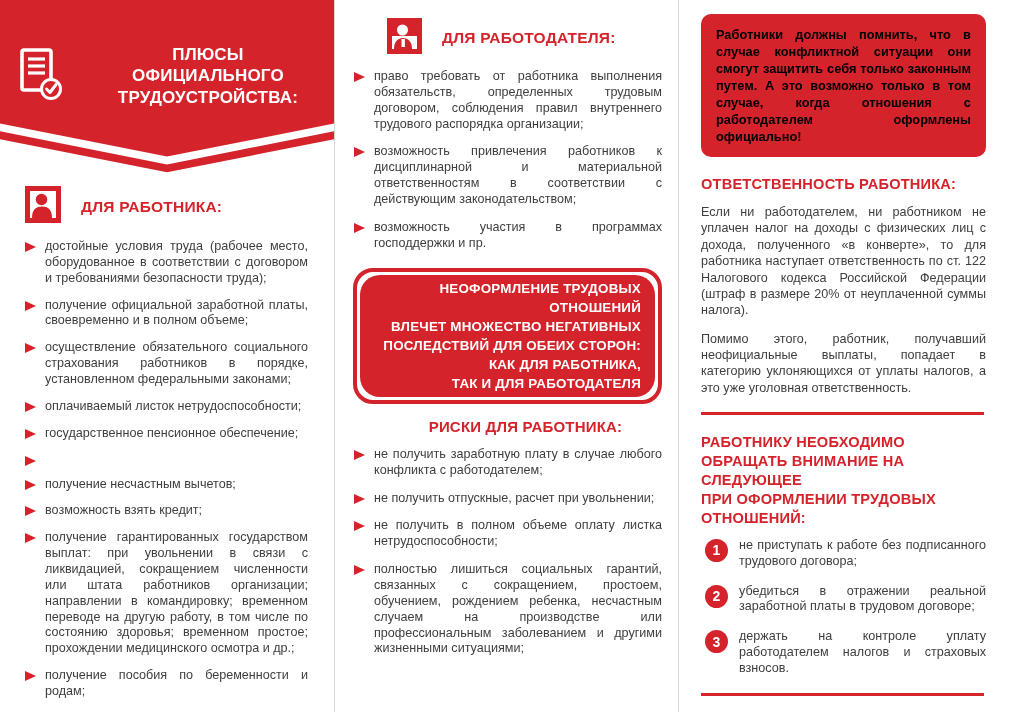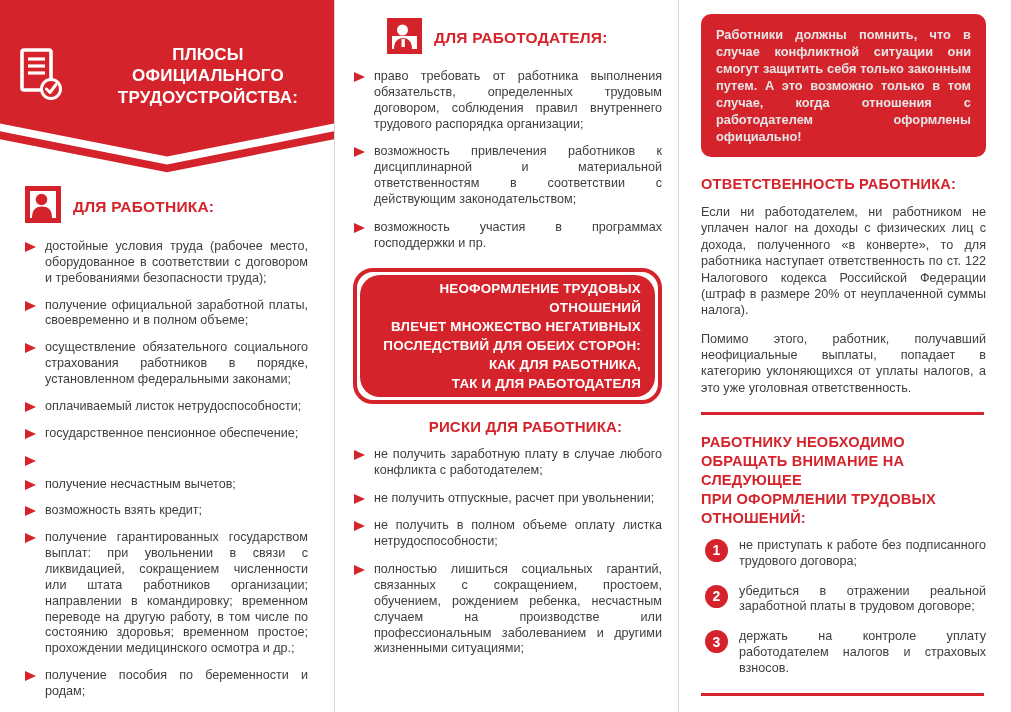--- a/index.html
+++ b/index.html
@@ -36,21 +36,21 @@
     position:absolute; left:0; right:0; top:0; height:152px;
     display:flex; align-items:center; justify-content:center; gap:32px;
     padding:0 14px 0 18px;
   }
   .banner-title {
     color:#fff; font-weight:bold; font-size:17px; line-height:1.25;
     text-align:center; letter-spacing:.2px;
   }
 
   
-  .sec-head { display:flex; align-items:center; gap:12px; margin:0 0 12px 25px; }
+  .sec-head { display:flex; align-items:center; gap:20px; margin:0 0 12px 25px; }
   .sec-head .ttl { color:var(--red); font-weight:bold; font-size:15.5px; letter-spacing:.2px; }
 
   
   ul.blist { list-style:none; }
   ul.blist li { display:flex; margin-bottom:12px; }
   .tri {
     flex:0 0 auto; width:0; height:0; margin:3px 9px 0 0;
     border-style:solid; border-width:5.5px 0 5.5px 11px;
     border-color:transparent transparent transparent var(--red);
   }
@@ -74,21 +74,21 @@
     color:#fff; font-weight:bold; font-size:13.4px; line-height:1.42; letter-spacing:.2px;
   }
   .risks-title { color:var(--red); font-weight:bold; font-size:15px; margin:0 0 12px 34px; letter-spacing:.2px;text-align:center; }
 
   
   .notice-box {
     background:var(--red); border-radius:10px;
     padding:12px 15px; margin:2px 0 0 1px;
   }
   .notice-box div {
-    color:#e5e5e5; font-weight:bold; font-size:12.8px; line-height:1.33; text-align:justify;
+    color:#000000; font-weight:bold; font-size:12.8px; line-height:1.33; text-align:justify;
   }
   .r-heading {
     color:var(--red); font-weight:bold; font-size:14.6px; line-height:1.3;
     letter-spacing:.2px; margin:18px 0 10px 1px;
   }
   .para { font-size:12.6px; line-height:1.3; text-align:justify; margin:0 0 12px 1px; }
   .divider { height:3px; background:var(--red); margin:16px 2px 2px 1px; }
 
   .steps { margin:2px 0 0 5px; }
   .step { display:flex; gap:11px; margin-bottom:14px; }

